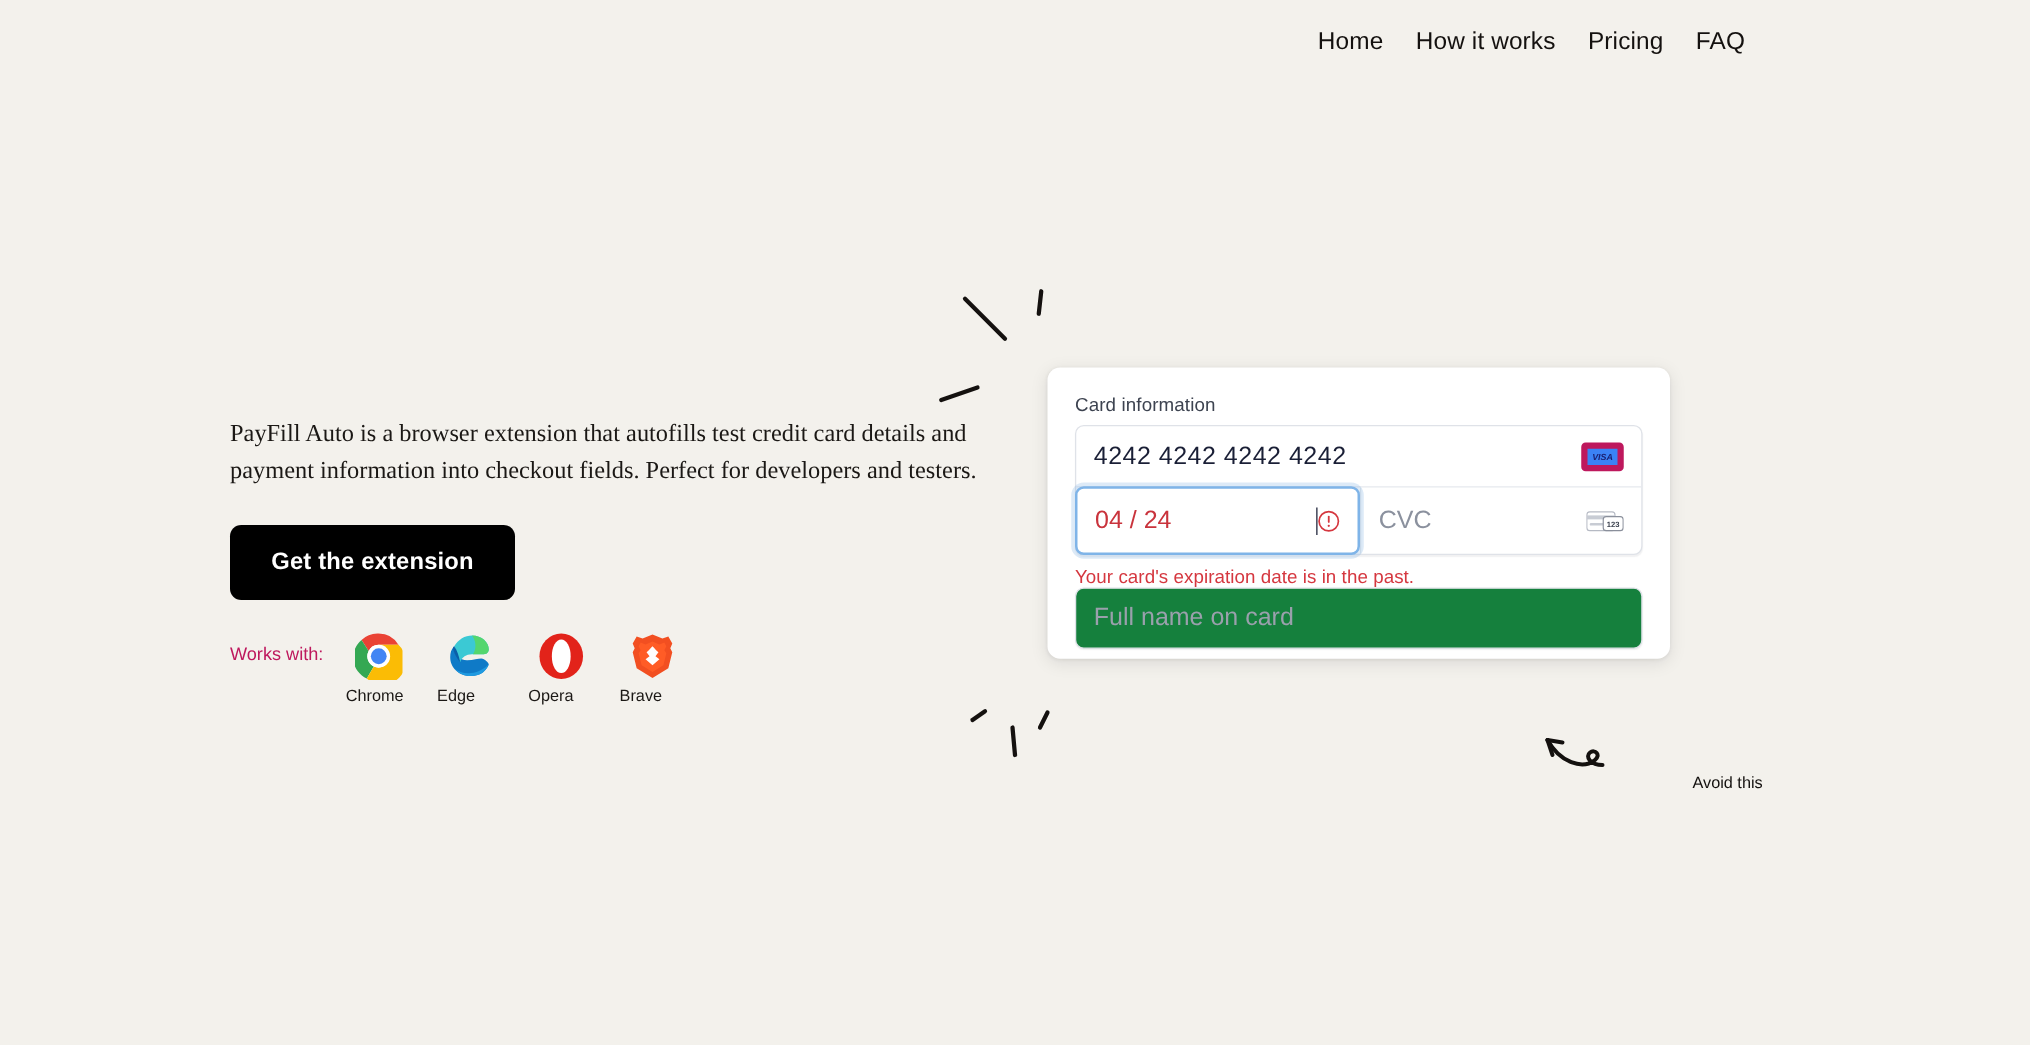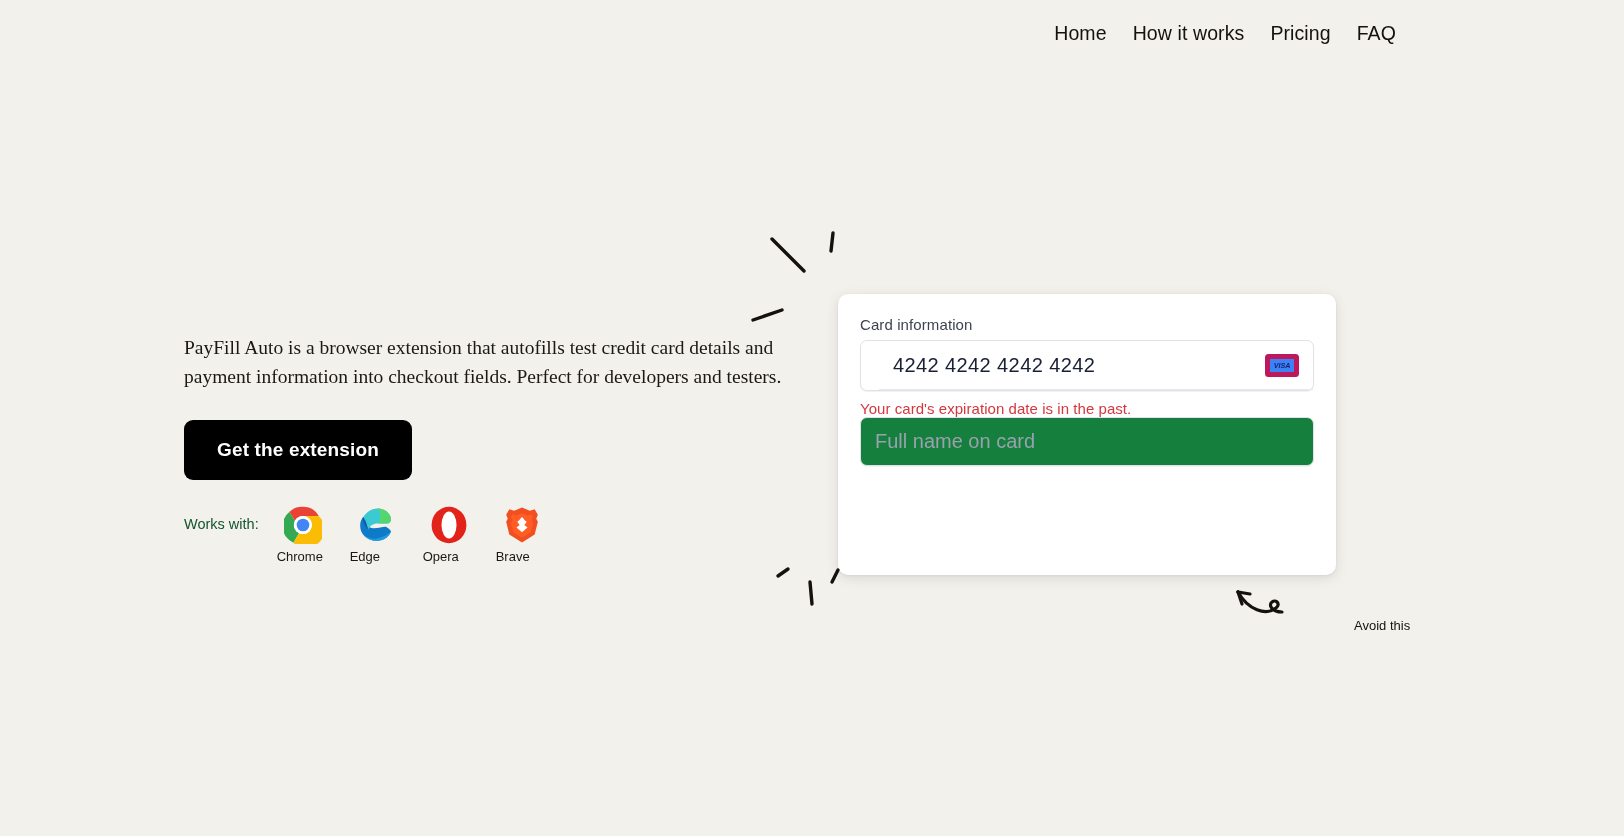--- a/index.html
+++ b/index.html
@@ -83,21 +83,21 @@
     letter-spacing: .15px;
   }
   .works {
     margin-top: 26px;
     display: flex;
     align-items: flex-start;
     gap: 18px;
   }
   .works-label {
     font-size: 14.5px;
-    color: #14532d;
+    color: #be185d;
     padding-top: 10px;
     white-space: nowrap;
   }
   .browsers {
     display: flex;
     gap: 21px;
   }
   .browser {
     width: 52px;
     text-align: left;
@@ -115,39 +115,38 @@
     margin-top: 5px;
     display: block;
   }
 
   
   .cardpanel {
     position: absolute;
     left: 838px;
     top: 294px;
     width: 498px;
-    height: 281px;
+    height: 233px;
     background: #ffffff;
     border-radius: 10px;
     box-shadow: 0 3px 14px rgba(22,22,30,.10), 0 1px 3px rgba(22,22,30,.07);
     overflow: hidden;
     padding: 22px 22px 0 22px;
   }
   .field-label {
     font-size: 15px;
     color: #3d4350;
     margin-bottom: 7px;
     letter-spacing: .1px;
   }
   .inputgroup {
     border: 1px solid #dfe2e8;
     border-radius: 7px;
     background: #fff;
     box-shadow: 0 1px 1px rgba(16,22,26,.06);
-    padding-left: 18px;
   }
   .row-number {
     display: flex;
     align-items: center;
     height: 49px;
     padding: 0 14px;
     border-bottom: 1px solid #e6e9ee;
     position: relative;
   }
   .row-number input {
@@ -341,20 +340,44 @@
 
     <div class="row-number">
       <input type="text" value="4242 4242 4242 4242" placeholder="1234 1234 1234 1234" style="">
       <span class="visa-badge">
         <svg viewBox="0 0 32 11" width="26" height="9">
           <text x="16" y="9" text-anchor="middle" font-family="Liberation Sans, sans-serif" font-size="9.5" font-weight="bold" font-style="italic" fill="#1a1f71">VISA</text>
         </svg>
       </span>
     </div>
 
+    <div class="row-exp">
+
+      <div class="exp-cell">
+        <input type="text" value="04 / 24" placeholder="MM / YY" style="">
+        <span class="caret"></span>
+        <svg class="err-icon" viewBox="0 0 20 20">
+          <circle cx="10" cy="10" r="8.6" fill="none" stroke="#d5373f" stroke-width="1.5"></circle>
+          <rect x="9.2" y="5" width="1.6" height="6.4" rx=".8" fill="#d5373f"></rect>
+          <circle cx="10" cy="14" r="1" fill="#d5373f"></circle>
+        </svg>
+      </div>
+
+      <div class="cvc-cell">
+        <input type="text" value="" placeholder="CVC" style="">
+        <svg class="cvc-icon" viewBox="0 0 32 21">
+          <rect x="0.5" y="2.5" width="24" height="16" rx="2.5" fill="#fff" stroke="#b6bac4"></rect>
+          <rect x="0.5" y="5.5" width="24" height="3.4" fill="#c8ccd4"></rect>
+          <rect x="3" y="12" width="12" height="2.2" rx="1" fill="#c8ccd4"></rect>
+          <rect x="14.5" y="6.5" width="17" height="12" rx="2.5" fill="#fff" stroke="#8a8f9b"></rect>
+          <text x="23" y="15" text-anchor="middle" font-family="Liberation Sans, sans-serif" font-size="6.5" font-weight="bold" fill="#3d4350">123</text>
+        </svg>
+      </div>
+
+    </div>
   </div>
 
   <div class="err-msg">Your card's expiration date is in the past.</div>
 
   <input class="name-input" type="text" placeholder="Full name on card" style="">
 
 </div>
 
 <svg class="doodle" id="doodle-top" width="120" height="70" viewBox="0 0 120 70">
   <path d="M12 14 L44 46" stroke="#14110f" stroke-width="3.4" stroke-linecap="round" fill="none"></path>

